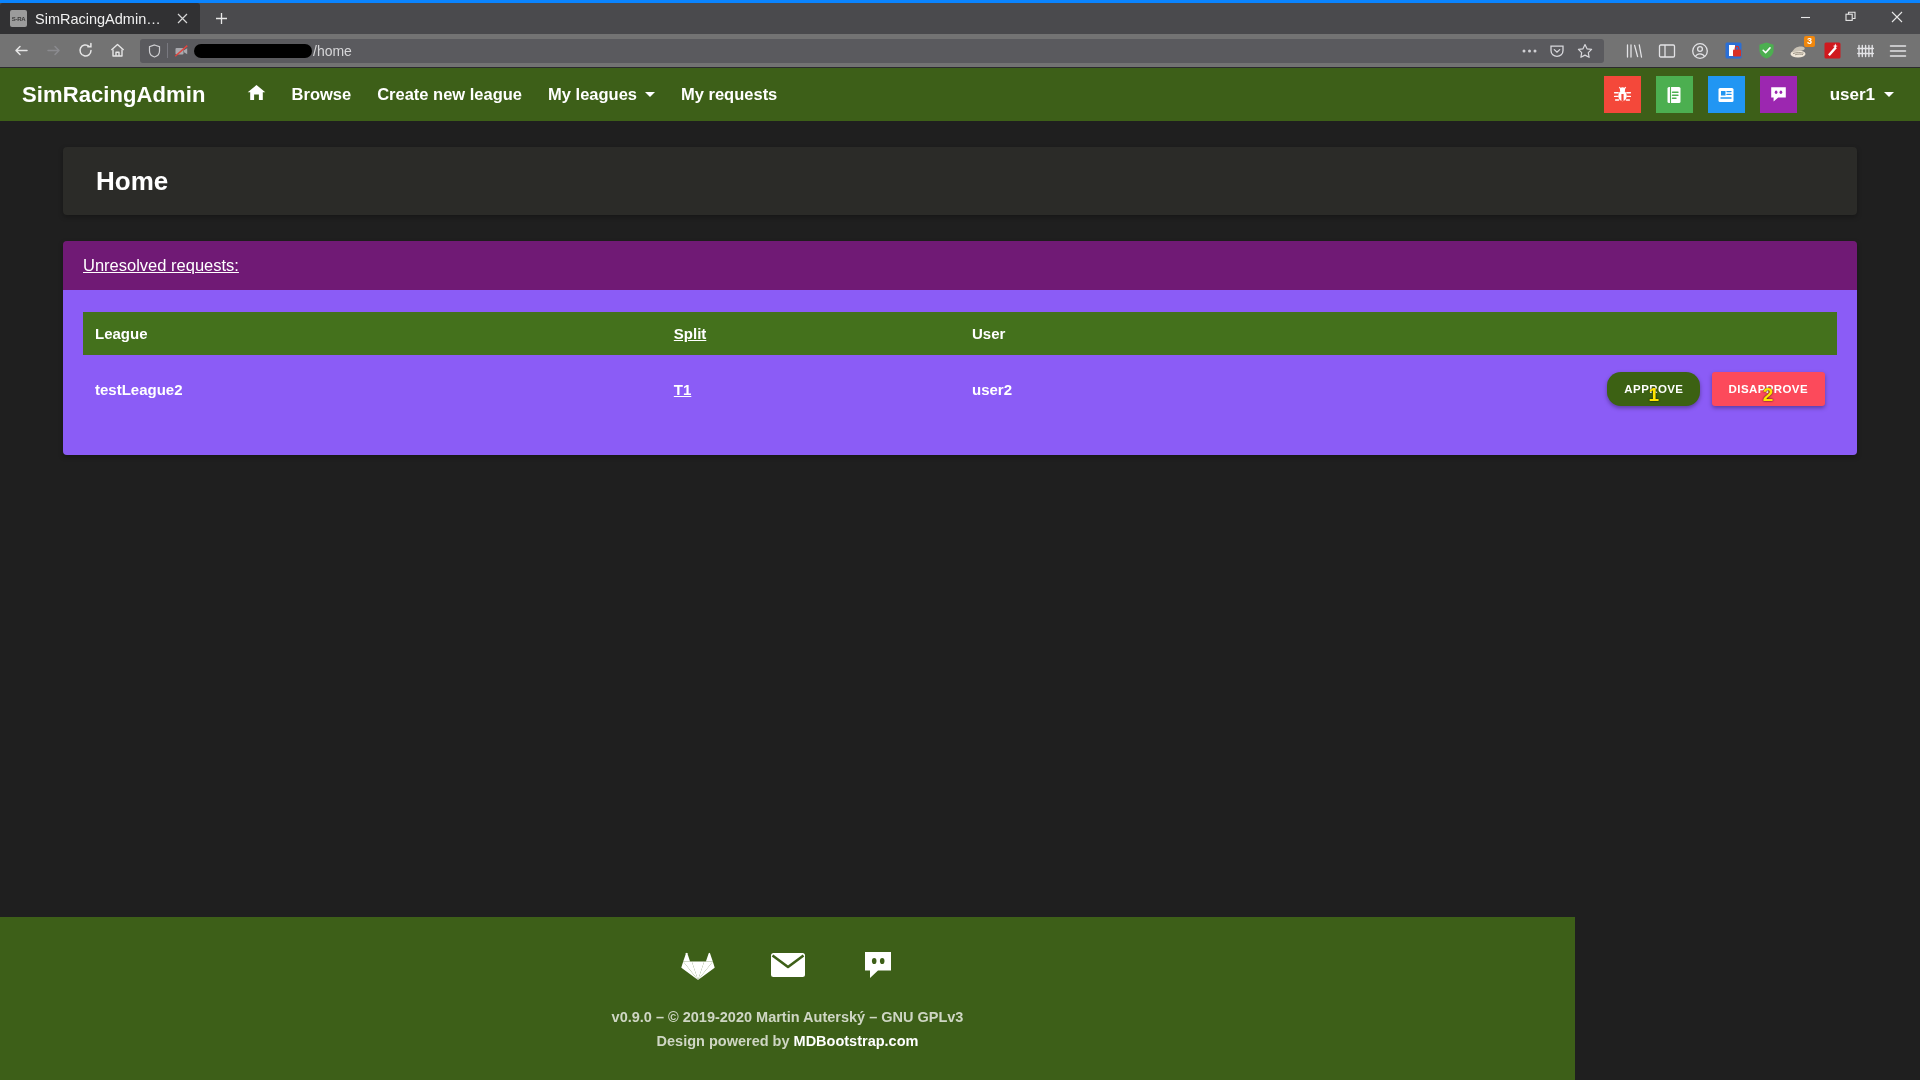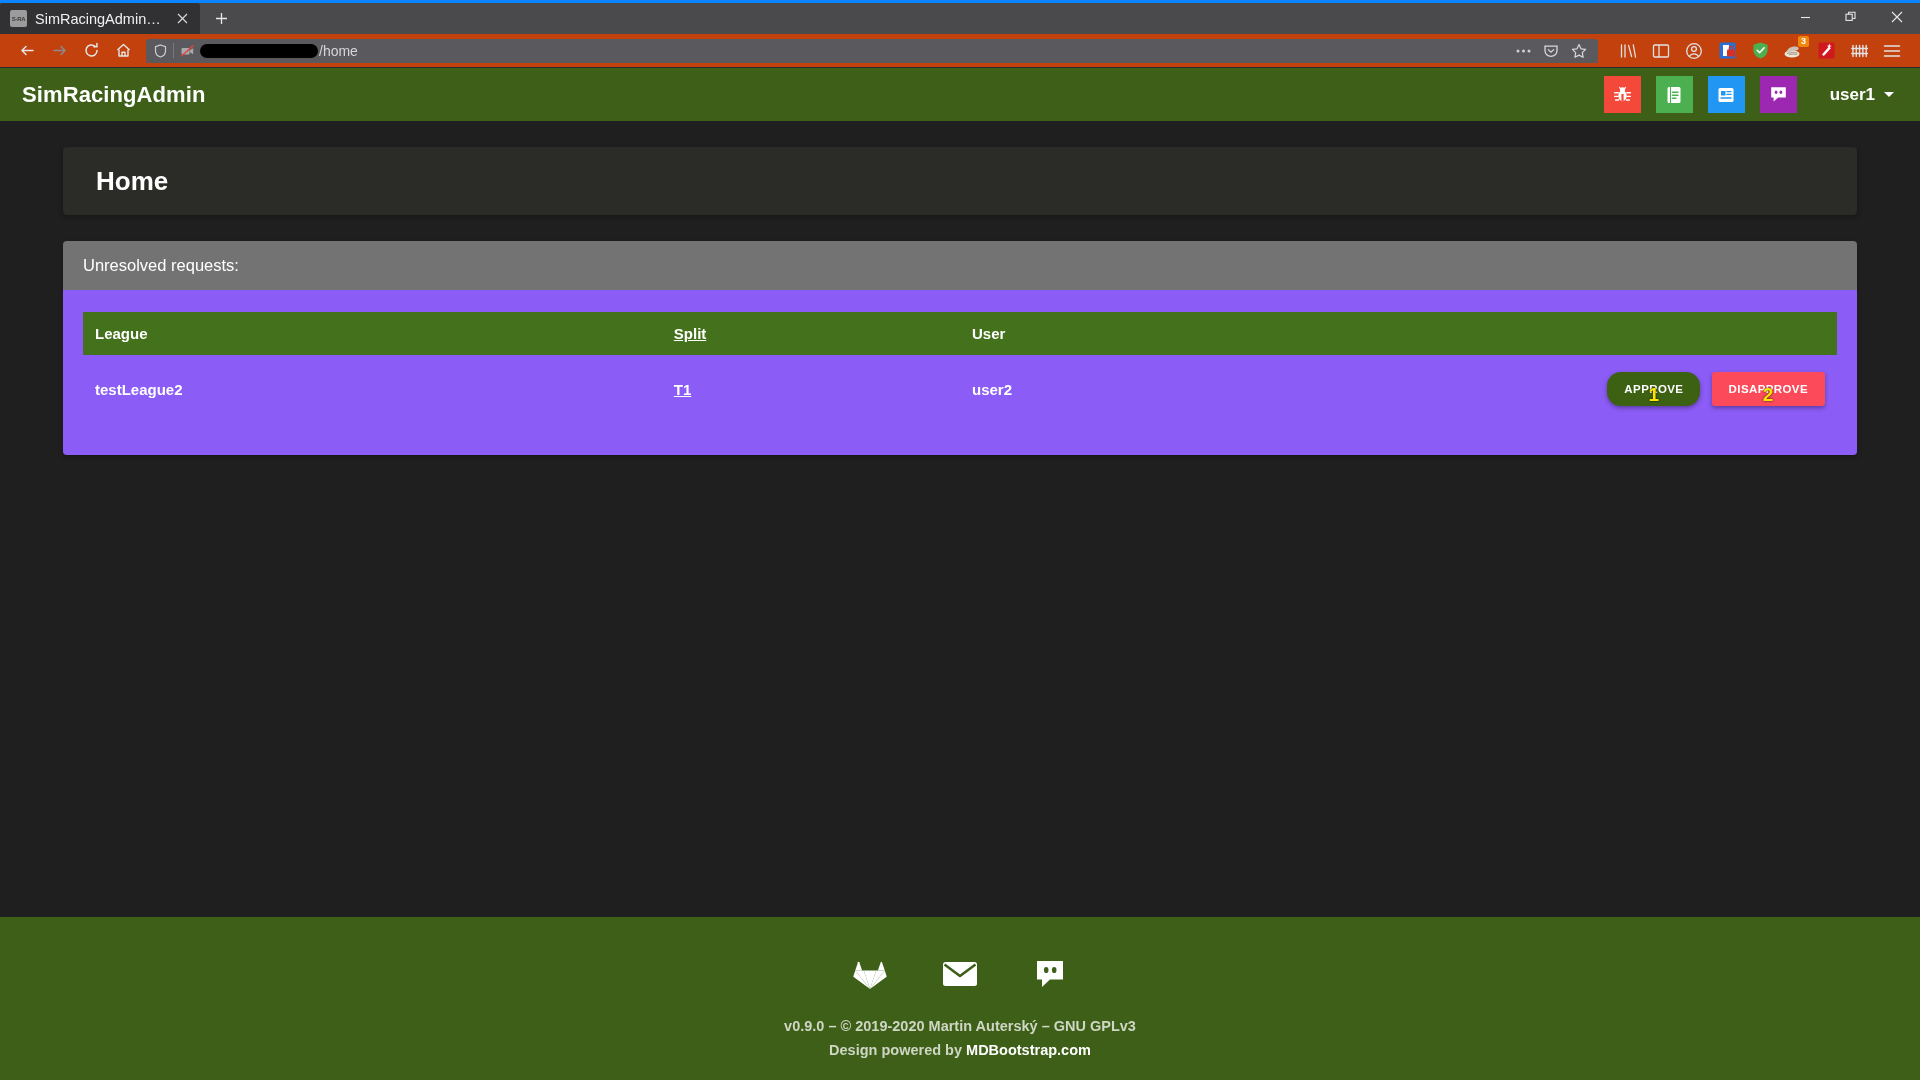--- a/index.html
+++ b/index.html
@@ -48,22 +48,22 @@
     color: #e8e8e8; font-size: 21px; font-weight: 300;
   }
   #win-controls {
     position: absolute; right: 0; top: 0; height: 34px;
     display: flex; align-items: center;
   }
   .wc { width: 46px; height: 34px; display: flex; align-items: center; justify-content: center; }
   .wc svg { display: block; }
 
   #navbar-browser {
-    height: 34px; background: #c2410c;
-    display: flex; align-items: center; padding: 0 12px; gap: 2px;
+    height: 34px; background: #737373;
+    display: flex; align-items: center; padding: 0 6px; gap: 2px;
     border-bottom: 1px solid #2b2b2d;
   }
   .navbtn {
     width: 30px; height: 28px;
     display: flex; align-items: center; justify-content: center;
   }
   .navbtn svg { display: block; }
   #urlbar {
     flex: 1 1 auto; height: 24px; background: #5a5a5e;
     border-radius: 3px; margin: 0 6px;
@@ -132,22 +132,22 @@
 
   .card {
     background: #2b2b28; border-radius: 4px; overflow: hidden;
     box-shadow: 0 2px 5px rgba(0,0,0,0.28);
   }
   #page-header-card { height: 68px; display: flex; align-items: center; padding: 0 33px; }
   #page-title { color: #ffffff; font-size: 26px; font-weight: bold; }
 
   #requests-card { margin-top: 26px; }
   #card-header {
-    background: #737373; padding: 15px 20px;
-    color: #ffffff; font-size: 16.5px; font-weight: normal;
+    background: #701a75; padding: 15px 20px;
+    color: #ffffff; font-size: 16.5px; font-weight: normal; text-decoration: underline;
   }
   #card-body { padding: 22px 20px 32px 20px; background: #8b5cf6; }
 
   table#requests-table { width: 100%; border-collapse: collapse; table-layout: fixed; }
   table#requests-table thead tr { background: #44711c; }
   table#requests-table th {
     color: #ffffff; font-size: 15px; font-weight: bold;
     text-align: left; padding: 13px 12px;
   }
   table#requests-table td {
@@ -171,23 +171,23 @@
   .btn-approve { background: #3c6113; border-radius: 14px; }
   .btn-disapprove { background: #fc4a5b; margin-left: 7px; }
   .annot {
     position: absolute; left: 50%; transform: translateX(-50%);
     top: 12px; color: #ffe400; font-size: 19px; font-weight: bold;
     text-shadow: 0 0 2px #000; pointer-events: none;
   }
 
   
   #footer {
-    position: absolute; left: 0; bottom: 0; width: 1920px; height: 163px;
+    position: absolute; left: 0; bottom: 0; width: 1575px; height: 163px;
     background: #3d5f18; display: flex; flex-direction: column;
-    align-items: center; justify-content: flex-start; padding-top: 38px; margin-top: 20px;
+    align-items: center; justify-content: flex-start; padding-top: 29px; margin-top: 20px;
   }
   #footer-icons { display: flex; align-items: center; gap: 52px; margin-bottom: 22px; }
   .footer-icon { width: 38px; height: 38px; display: flex; align-items: center; justify-content: center; }
   #footer-text { text-align: center; line-height: 1.65; }
   .footer-line { color: #cfd6c4; font-size: 14.5px; font-weight: bold; }
   .footer-line strong { color: #ffffff; font-weight: bold; text-align: center; }
 </style>
 </head>
 <body>
 
@@ -354,20 +354,42 @@
           </svg>
       </div>
     </div>
   </div>
 </div>
 
 <div id="app">
 
   <div id="app-navbar">
     <div id="brand">SimRacingAdmin</div>
+    <div id="nav-links">
+      <div class="nav-link">
+        <span>
+          <svg width="19" height="17" viewBox="0 0 19 17" fill="#ffffff">
+              <path d="M9.5 1 L18.3 8.2 H15.8 V16 H11.9 V10.6 H7.1 V16 H3.2 V8.2 H0.7 Z"></path>
+            </svg>
+        </span>
+      </div>
+      <div class="nav-link">
+        <span>Browse</span>
+      </div>
+      <div class="nav-link">
+        <span>Create new league</span>
+      </div>
+      <div class="nav-link">
+        <span>My leagues</span>
+        <span class="caret"></span>
+      </div>
+      <div class="nav-link">
+        <span>My requests</span>
+      </div>
+    </div>
 
     <div id="nav-right">
       <div class="social-btn" style="background:#f4483a">
         <svg width="21" height="21" viewBox="0 0 21 21" fill="#ffffff">
           <ellipse cx="10.5" cy="11.8" rx="4.2" ry="5.4"></ellipse>
           <rect x="9.4" y="10" width="2.2" height="7" fill="#f4483a"></rect>
           <circle cx="10.5" cy="5.8" r="2.6"></circle>
           <path d="M7.3 3.2 L8.9 5.1 M13.7 3.2 L12.1 5.1" stroke="#ffffff" stroke-width="1.3"></path>
           <path d="M2.6 8.8 H6.2 M2.6 12.4 H6 M3.6 16 H6.6 M18.4 8.8 H14.8 M18.4 12.4 H15 M17.4 16 H14.4" stroke="#ffffff" stroke-width="1.4" stroke-linecap="round"></path>
         </svg>

